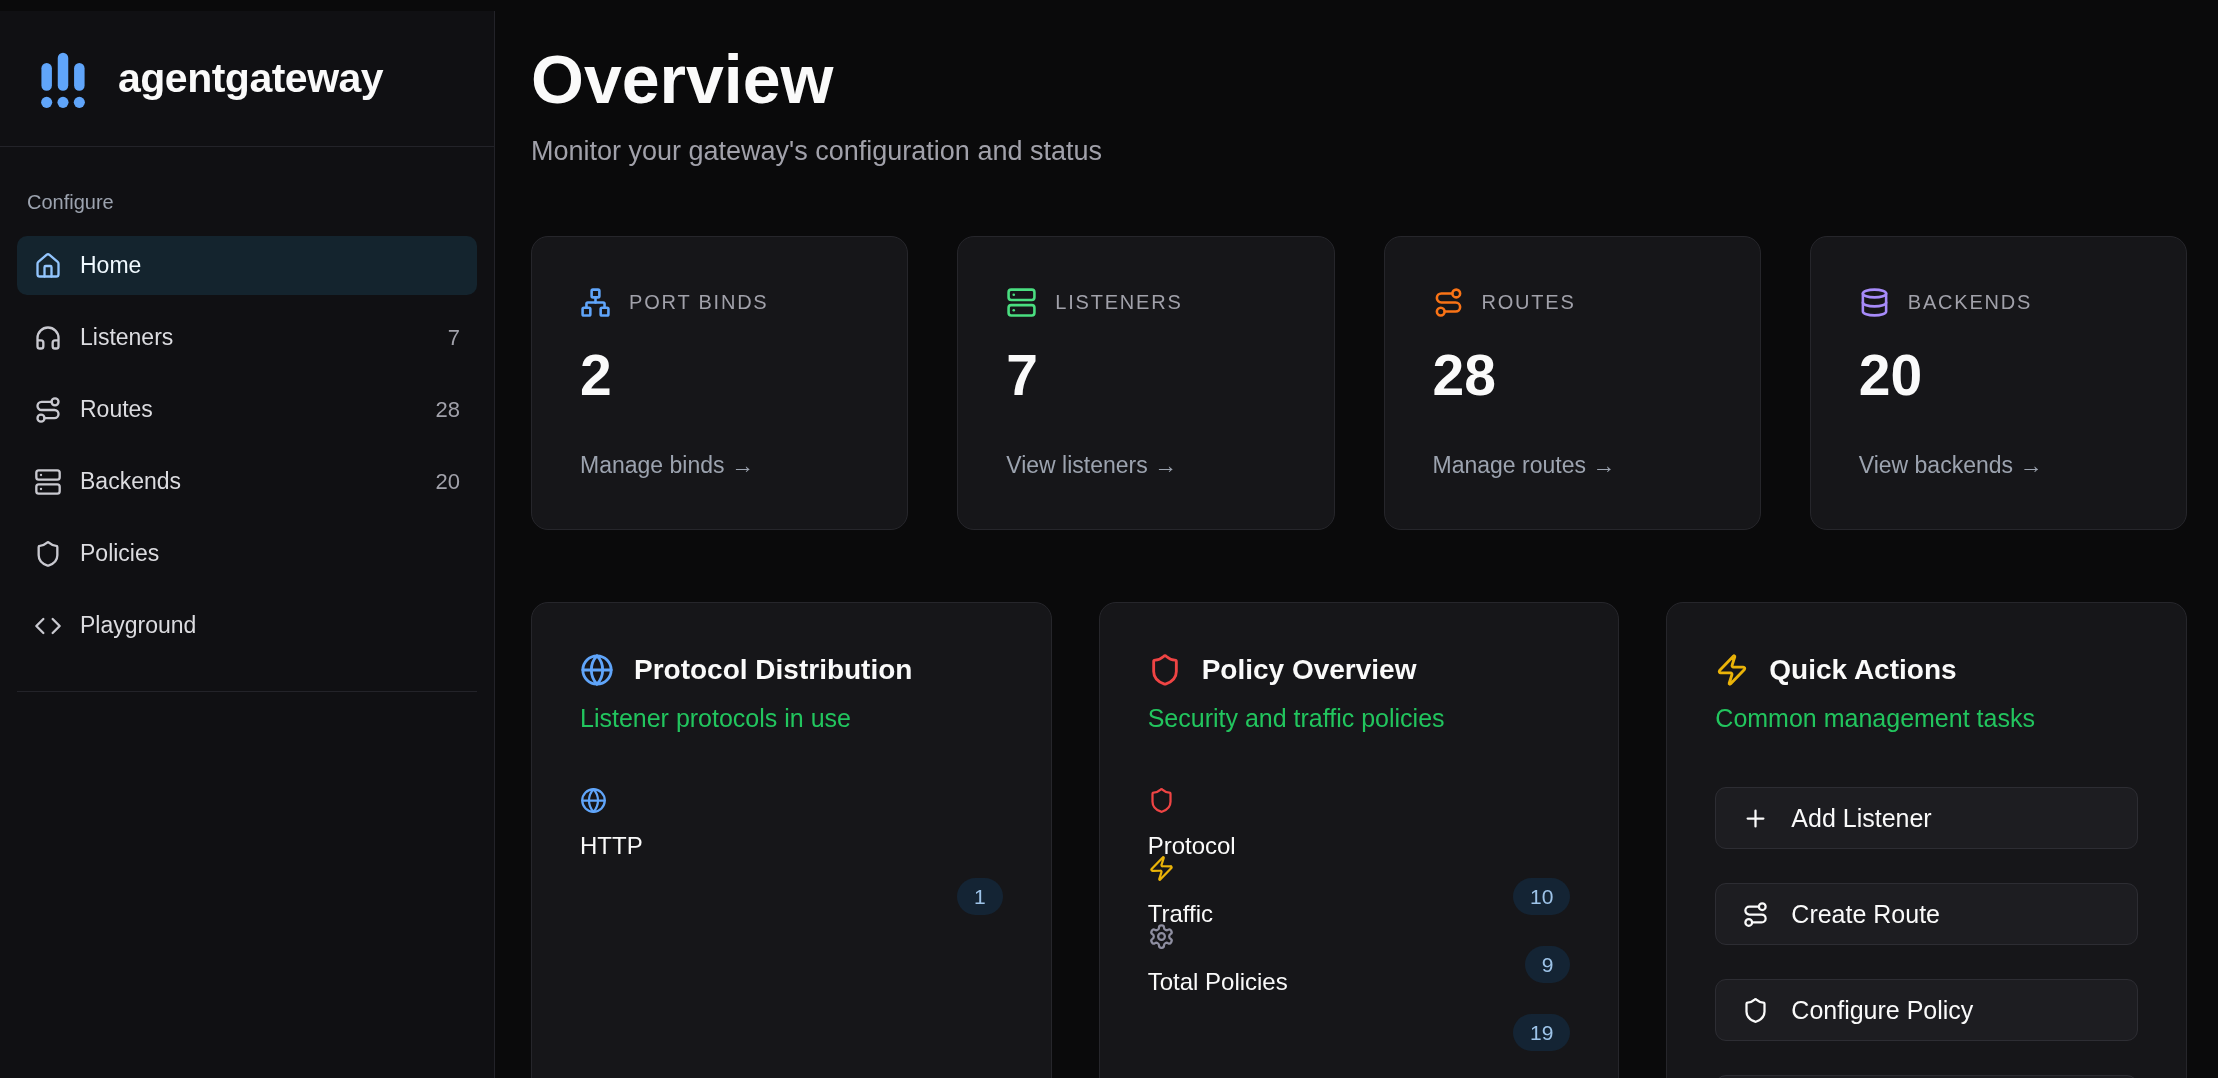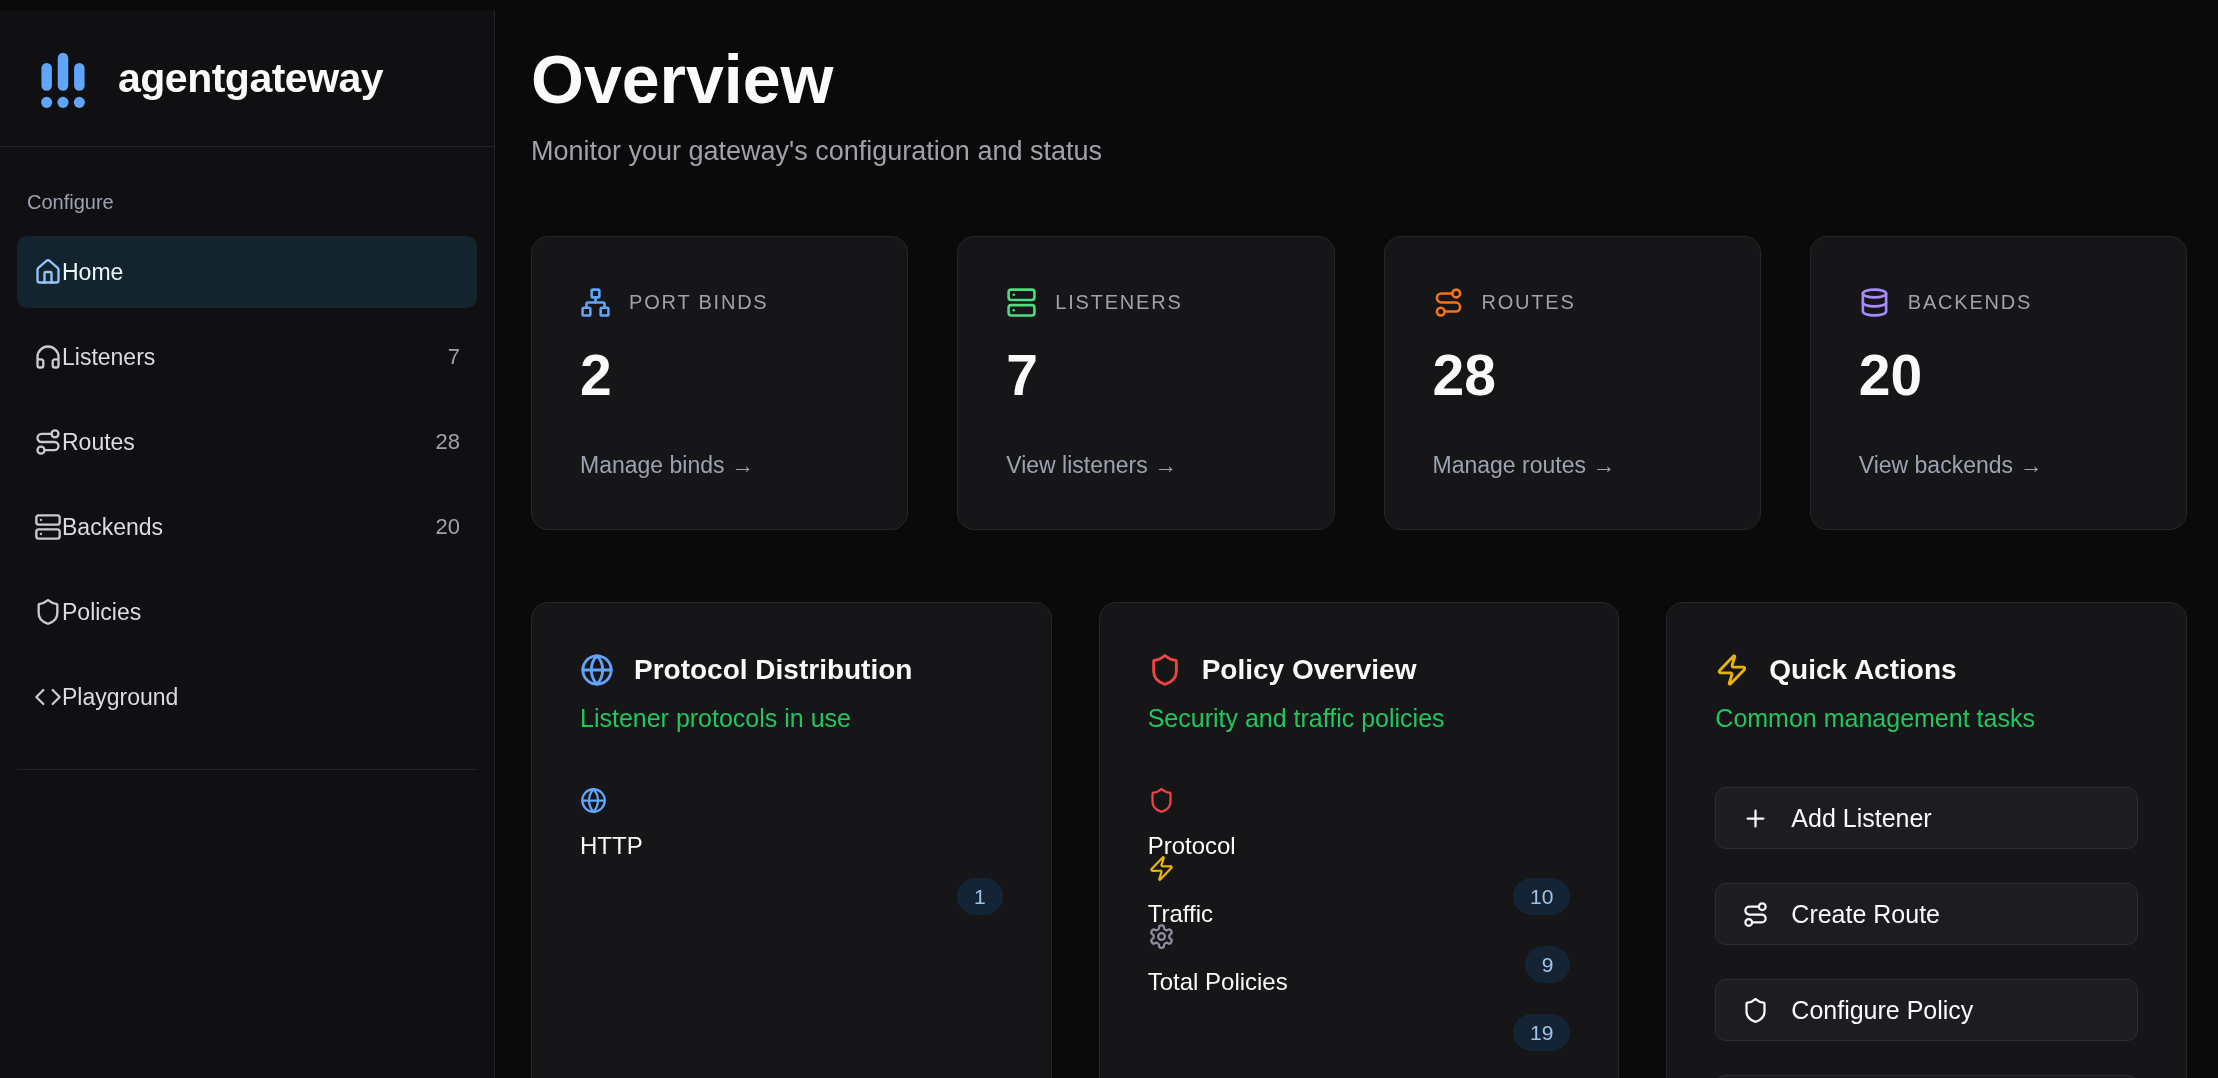--- a/index.html
+++ b/index.html
@@ -18,22 +18,22 @@
   }
   .side-header {
     height:136px; display:flex; align-items:center; gap:20px;
     padding:0 28px; border-bottom:1px solid #232329;
   }
   .logo { color:#60a5fa; }
   .brand { font-size:41px; font-weight:700; letter-spacing:-0.5px; color:#fafafa; }
   .nav { padding:0 17px; }
   .nav-label { margin:44px 0 22px 10px; font-size:20px; color:#9ca3af; }
   .nav-item {
-    height:72px; border-radius:10px; display:flex; align-items:center;
-    padding:0 17px; margin-bottom:13px;
+    height:59px; border-radius:10px; display:flex; align-items:center;
+    gap:18px; padding:0 17px; margin-bottom:13px;
     font-size:23px; color:#dcdce0; cursor:pointer;
   }
   .nav-item svg { color:#c9c9d0; }
   .nav-item.active { background:#14242e; color:#f0f9ff; }
   .nav-item.active svg { color:#93c5fd; }
   .nav-count { margin-left:auto; font-size:22px; color:#a1a1aa; }
   .side-divider { border:none; border-top:1px solid #232329; margin-top:36px; }
 
   
   .main {

